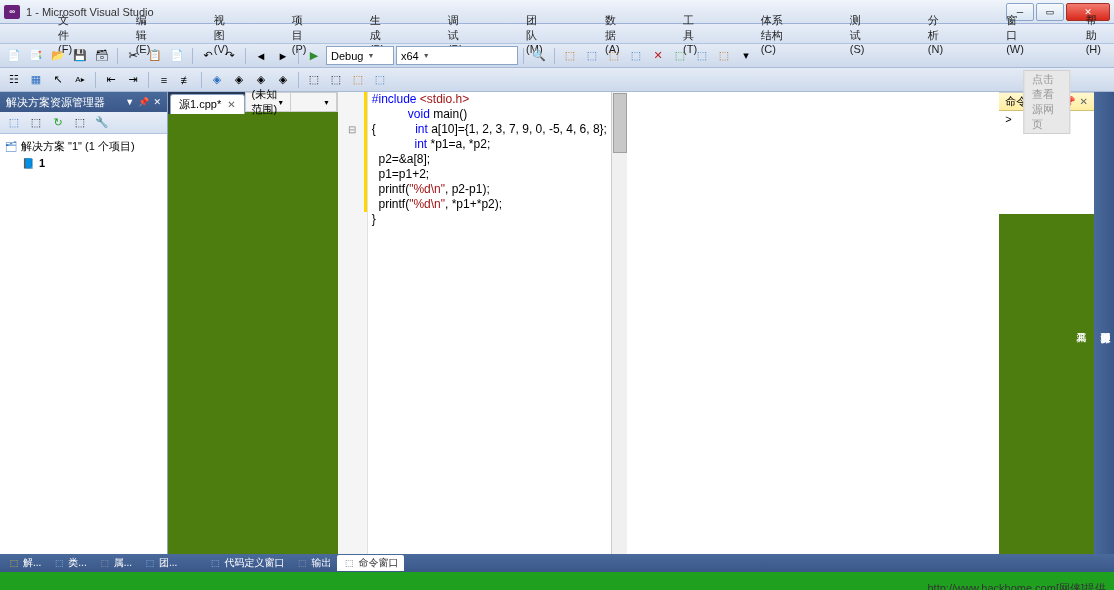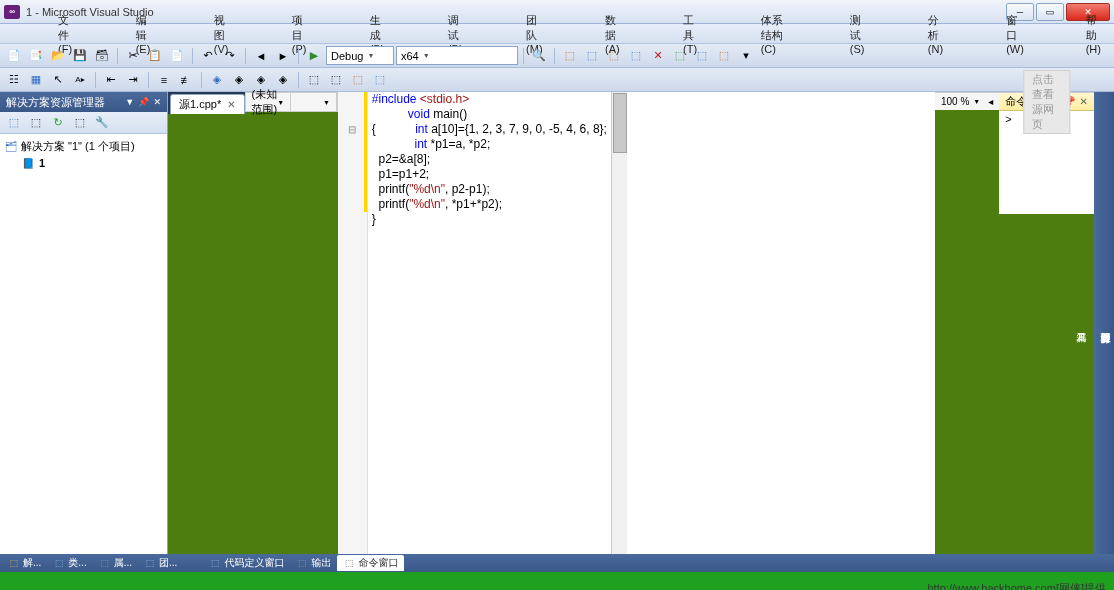--- a/index.html
+++ b/index.html
@@ -228,25 +228,20 @@
   <span class="kw-blue">int</span><span> *p1=a, *p2;</span>
   <span>p2=&amp;a[8];</span>
   <span>p1=p1+2;</span>
   <span>printf(</span><span class="str">"%d\n"</span><span>, p2-p1);</span>
   <span>printf(</span><span class="str">"%d\n"</span><span>, *p1+*p2);</span>
 <span>}</span></div>
       <div class="scroll-v">
         <div class="scroll-thumb"></div>
       </div>
     </div>
-    <div class="zoom-bar">
-      <span>100 %</span>
-      <span style="font-size:7px">▼</span>
-      <span style="margin-left:4px">◂</span>
-    </div>
     <div class="splitter-h"></div>
     <div class="cmd-panel">
       <div class="cmd-header">
         <span>命令窗口</span>
         <div class="watermark">点击查看源网页</div>
         <div class="cmd-hdr-btns">
           <span>▼</span>
           <span>📌</span>
           <span>✕</span>
         </div>

